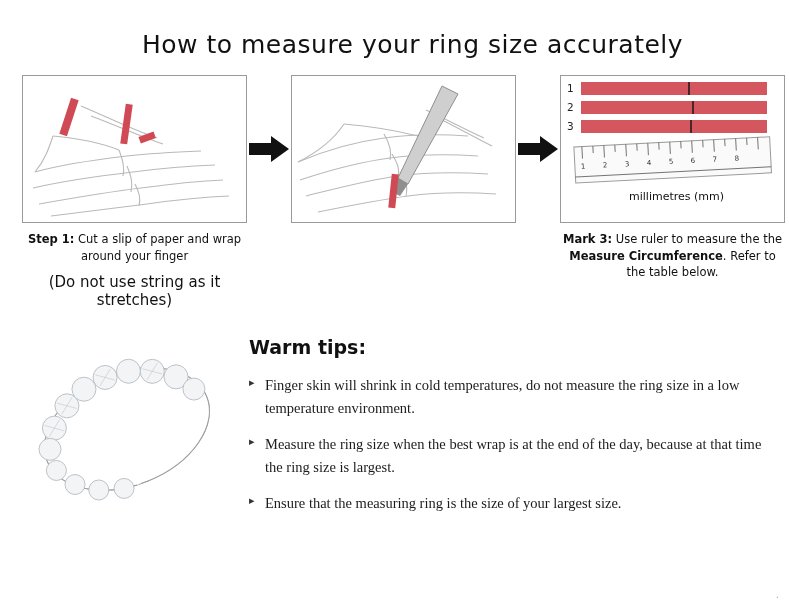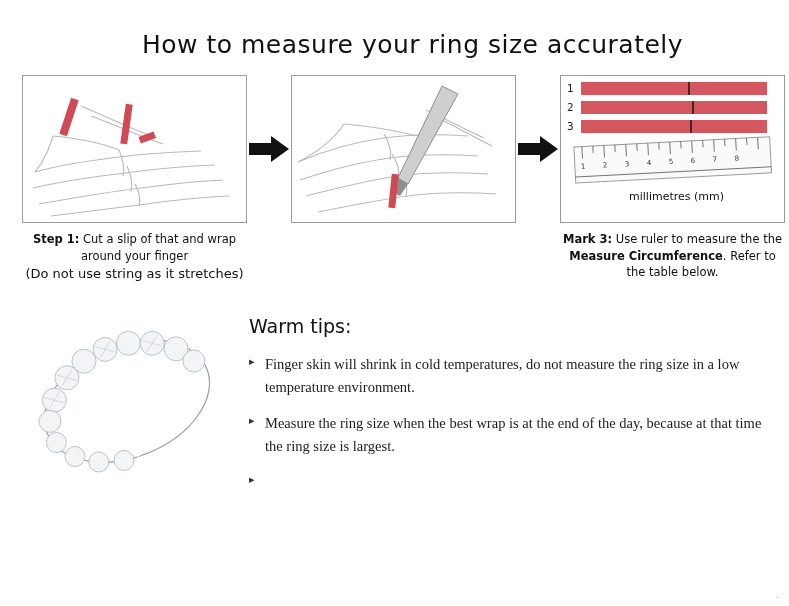--- a/index.html
+++ b/index.html
@@ -55,23 +55,23 @@
   .arrow svg { display: block; }
   .step-caption {
     font-size: 11.5px;
     line-height: 1.45;
     margin-top: 8px;
     text-align: center;
     color: #111;
   }
   .step-caption b { font-weight: bold; }
   .step-note {
-    font-size: 13px;
+    font-size: 15px;
     text-align: center;
-    margin-top: 2px;
+    margin-top: 9px;
     color: #111;
   }
   .step-note.blank { visibility: hidden; }
 
   
   .hand1 line, .hand1 path { stroke: #b9b9b9; fill: none; stroke-width: 1.1; }
   .slip { fill: #cf4a55; }
 
   
   .strip { fill: #d4565f; }
@@ -93,22 +93,22 @@
     flex: 0 0 auto;
     padding-top: 6px;
   }
   #tips {
     flex: 1 1 auto;
     padding-left: 12px;
   }
   #tips-title {
     font-size: 19px;
     color: #111;
-    margin: 20px 0 16px 0;
-    font-weight: 400;
+    margin: 13px 0 16px 0;
+    font-weight: 700;
   }
   .tip {
     display: flex;
     align-items: flex-start;
     margin-bottom: 14px;
   }
   .bullet {
     flex: 0 0 auto;
     width: 16px;
     padding-top: 3px;
@@ -165,21 +165,21 @@
           <path d="M68,40 C90,48 116,60 140,68"></path>
           <path d="M58,30 C82,40 110,54 134,62"></path>
         </g>
 
         <rect class="slip" x="42" y="22" width="8" height="38" transform="rotate(18 46 41)"></rect>
         <rect class="slip" x="100" y="28" width="7" height="40" transform="rotate(8 103 48)"></rect>
         <rect class="slip" x="116" y="58" width="16" height="7" transform="rotate(-20 124 61)"></rect>
       </svg>
     </div>
     <div class="step-caption">
-      <b>Step 1:</b><span> Cut a slip of that and wrap around your finger</span>
+      <b>Step 1:</b><span> Cut a slip of paper and wrap around your finger</span>
     </div>
     <div class="step-note">(Do not use string as it stretches)</div>
   </div>
 
   <div class="arrow">
     <svg width="40" height="26" viewBox="0 0 40 26">
       <polygon points="0,7 22,7 22,0 40,13 22,26 22,19 0,19" fill="#111"></polygon>
     </svg>
   </div>
 
@@ -330,17 +330,18 @@
     <div class="tip">
       <span class="bullet">▸</span>
       <span class="tip-text">Finger skin will shrink in cold temperatures, do not measure the ring size in a low temperature environment.</span>
     </div>
     <div class="tip">
       <span class="bullet">▸</span>
       <span class="tip-text">Measure the ring size when the best wrap is at the end of the day, because at that time the ring size is largest.</span>
     </div>
     <div class="tip">
       <span class="bullet">▸</span>
+      <span class="tip-text">Ensure that the measuring ring is the size of your largest size.</span>
     </div>
   </div>
 </div>
 
 <div id="corner-mark">.</div>
 
 </body></html>

